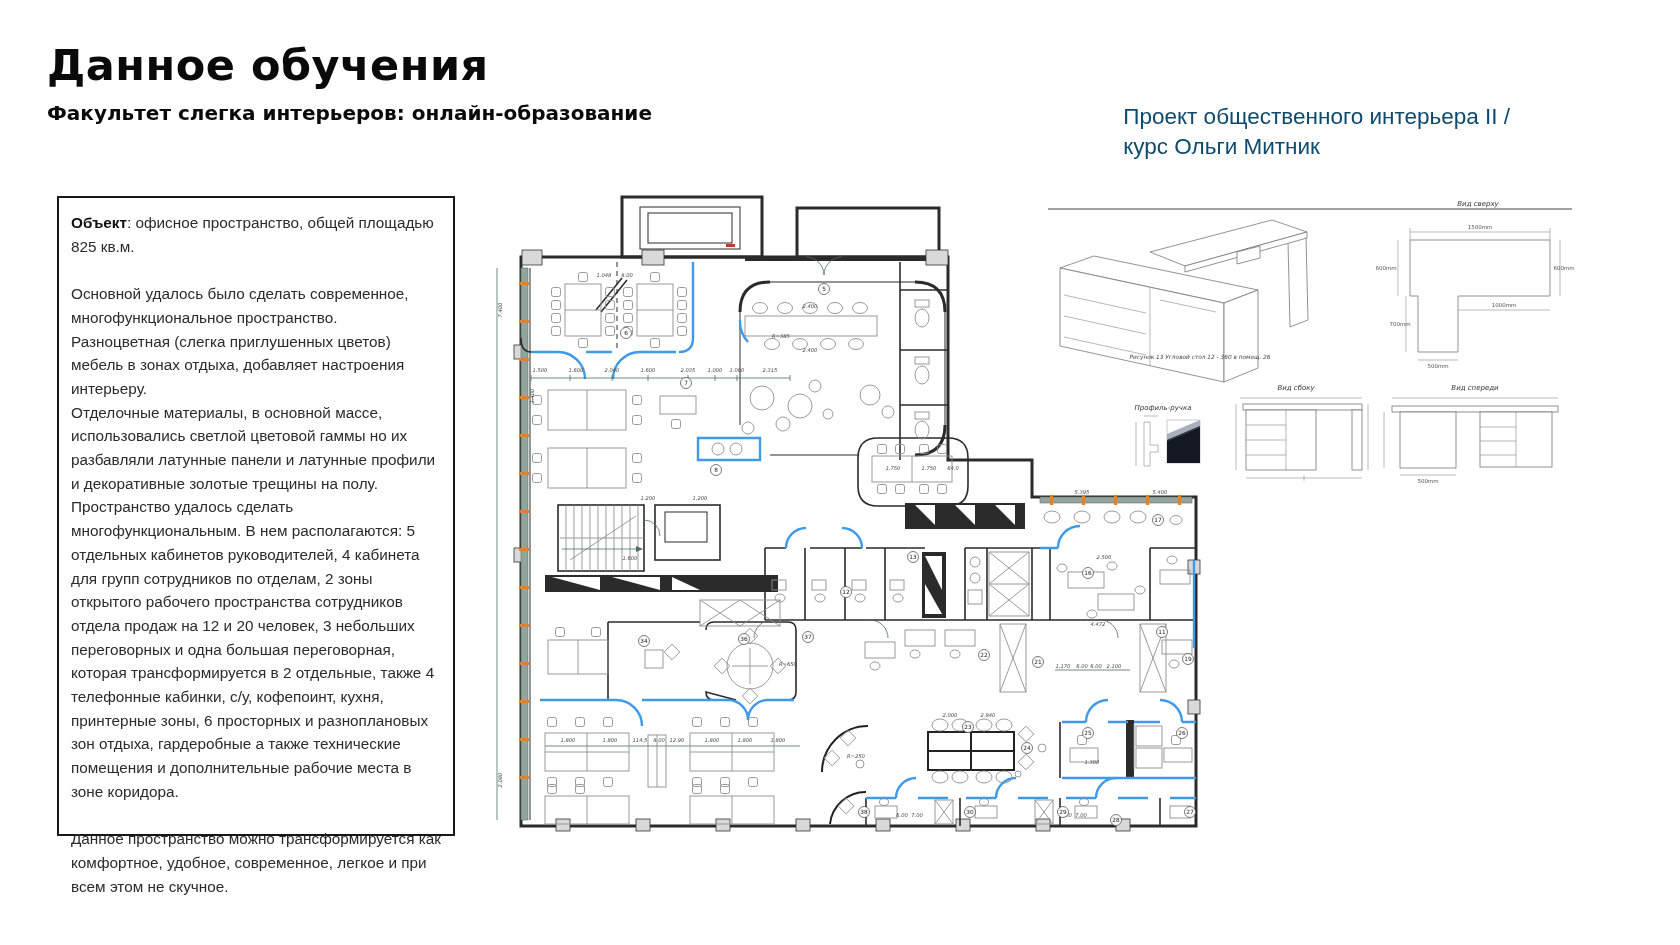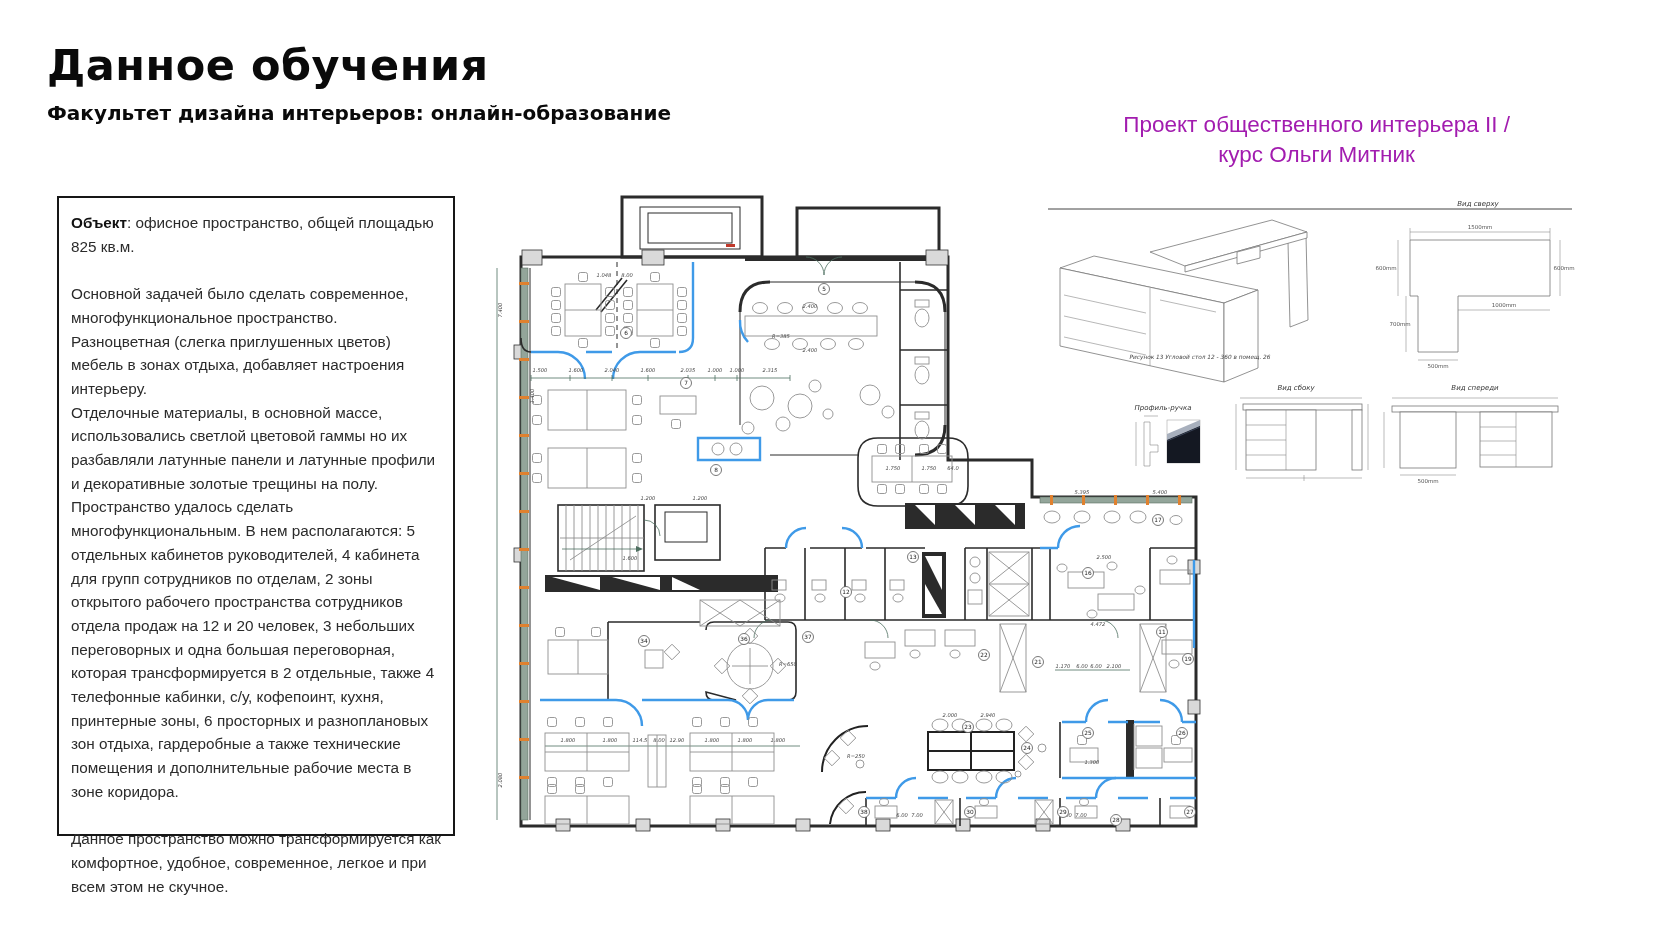--- a/index.html
+++ b/index.html
@@ -8,22 +8,22 @@
   }
   *{margin:0;padding:0;box-sizing:border-box;}
   html,body{width:1680px;height:945px;background:#fff;overflow:hidden;
     font-family:"Liberation Sans",sans-serif;color:#111;}
   .page{position:relative;width:1680px;height:945px;background:#fff;}
 
   .title{position:absolute;left:47px;top:40px;font-family:"DejaVu Sans",sans-serif;
     font-weight:700;font-size:43px;letter-spacing:0.5px;color:#0a0a0a;}
   .subtitle{position:absolute;left:47px;top:101px;font-family:"DejaVu Sans",sans-serif;
     font-weight:600;font-size:20px;color:#0a0a0a;}
-  .project-title{position:absolute;right:170px;top:110px;text-align:center;
-    font-size:22.5px;line-height:1.33;color:#a21caf;}
+  .project-title{position:absolute;right:170px;top:102px;text-align:left;
+    font-size:22.5px;line-height:1.33;color:#0c4a6e;}
 
   .desc-box{position:absolute;left:57px;top:196px;width:398px;height:640px;
     border:2px solid #161616;background:#fff;padding:13px 11px 16px 12px;
     font-size:15.3px;line-height:23.7px;color:#2b2b2b;}
   .desc-box p{margin:0;}
   .desc-box .blank{height:23.7px;}
   .desc-box b{font-weight:700;color:#111;}
 
   .plan-wrap{position:absolute;left:486px;top:190px;width:720px;height:644px;}
   .furn-wrap{position:absolute;left:1040px;top:196px;width:540px;height:300px;}
@@ -52,31 +52,31 @@
   .fp-label{font:italic 7px "DejaVu Sans",sans-serif;fill:#333;text-anchor:middle;}
   .fp-cap{font:italic 5.8px "DejaVu Sans",sans-serif;fill:#444;text-anchor:middle;}
   .fp-mm{font:5.5px "DejaVu Sans",sans-serif;fill:#555;text-anchor:middle;}
 </style>
 </head>
 <body>
 
 <div class="page">
 
   <h1 class="title">Данное обучения</h1>
-  <div class="subtitle">Факультет дизайна интерьеров: онлайн-образование</div>
+  <div class="subtitle">Факультет слегка интерьеров: онлайн-образование</div>
   <div class="project-title">
     <div>Проект общественного интерьера II /</div>
     <div>курс Ольги Митник</div>
   </div>
 
   <section class="desc-box">
     <p><b>Объект</b><span>: офисное пространство, общей площадью 825 кв.м.</span></p>
     <p class="blank"></p>
     <div id="desc-paragraphs">
-        <p>Основной задачей было сделать современное, многофункциональное пространство.</p>
+        <p>Основной удалось было сделать современное, многофункциональное пространство.</p>
         <p>Разноцветная  (слегка приглушенных цветов) мебель в зонах отдыха, добавляет настроения интерьеру.</p>
         <p>Отделочные материалы, в основной массе, использовались светлой цветовой гаммы но их разбавляли латунные панели и латунные профили и декоративные золотые трещины на полу.</p>
         <p>Пространство удалось сделать многофункциональным. В нем располагаются: 5 отдельных кабинетов руководителей,  4 кабинета для групп сотрудников по отделам, 2 зоны открытого рабочего пространства сотрудников отдела продаж на 12 и 20 человек, 3 небольших переговорных и одна большая переговорная, которая трансформируется в 2 отдельные, также 4 телефонные кабинки, с/у, кофепоинт, кухня, принтерные зоны, 6 просторных и разноплановых зон отдыха, гардеробные а также технические помещения  и дополнительные рабочие места в зоне коридора.</p>
         <p class="blank"></p>
         <p>Данное пространство можно трансформируется как комфортное, удобное, современное, легкое и при всем этом не скучное.</p>
       </div>
   </section>
 
   <div class="plan-wrap">
   <svg id="plan-svg" width="720" height="644" viewBox="486 190 720 644" xmlns="http://www.w3.org/2000/svg">

